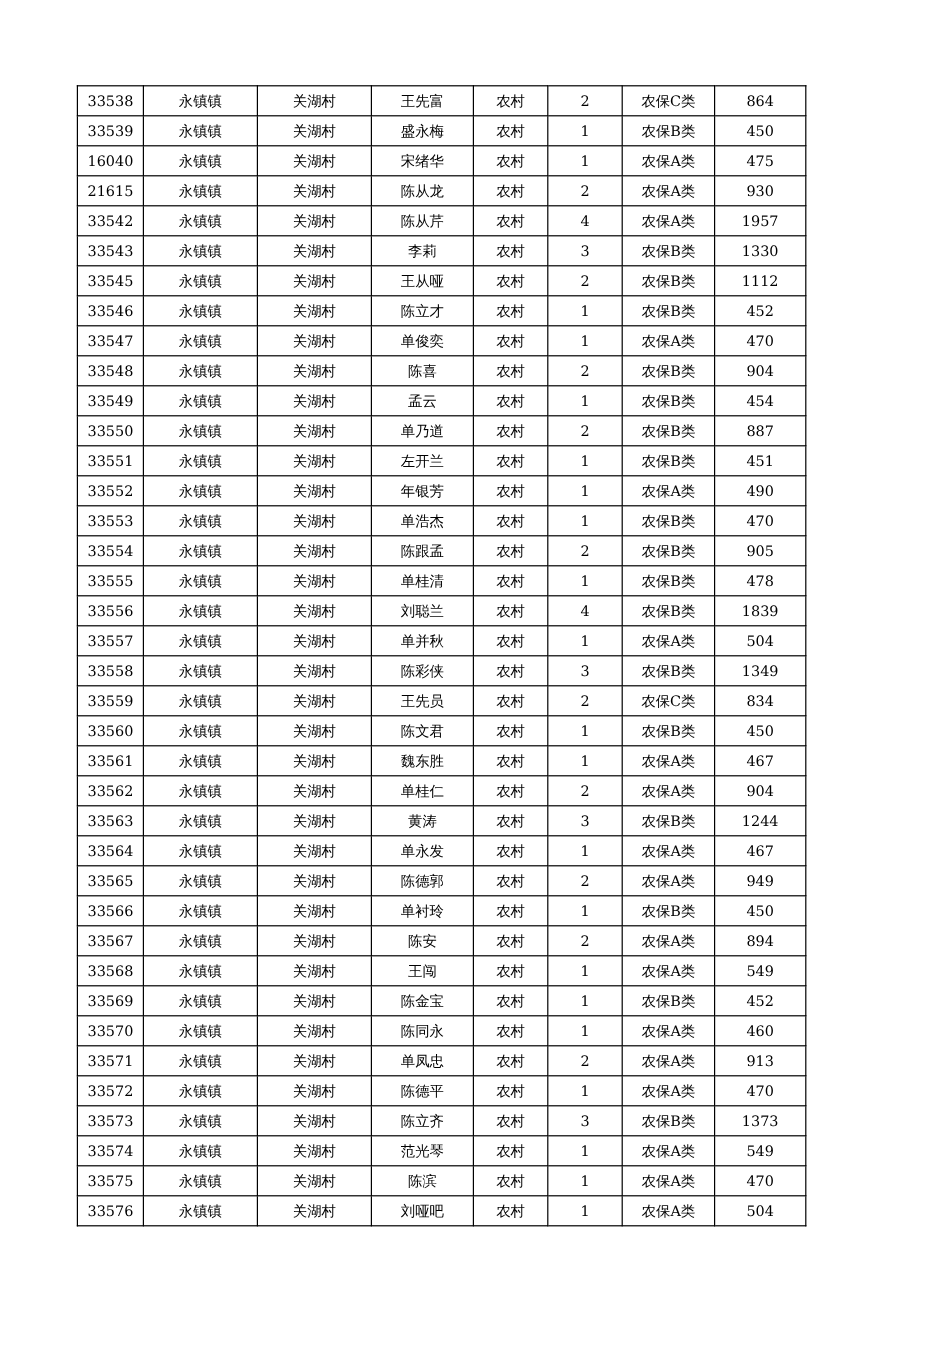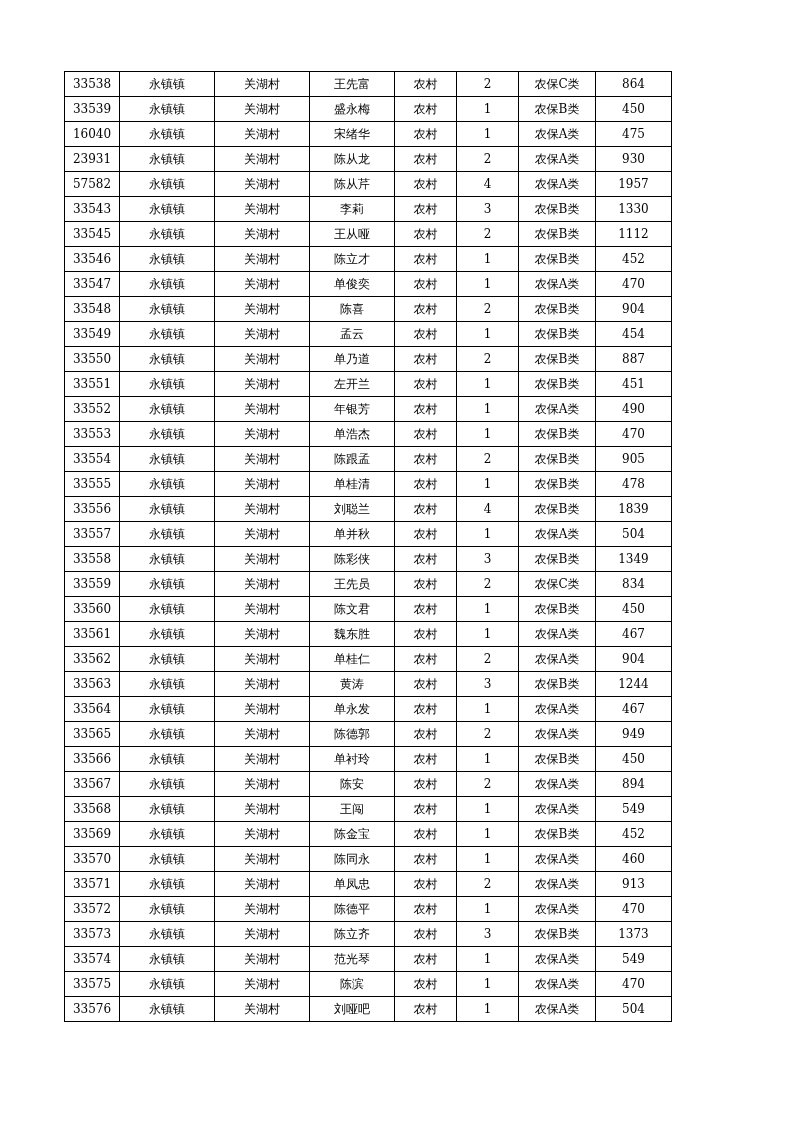--- a/index.html
+++ b/index.html
@@ -83,31 +83,31 @@
           <td>16040</td>
           <td>永镇镇</td>
           <td>关湖村</td>
           <td>宋绪华</td>
           <td>农村</td>
           <td>1</td>
           <td>农保A类</td>
           <td>475</td>
         </tr>
         <tr>
-          <td>23931</td>
+          <td>21615</td>
           <td>永镇镇</td>
           <td>关湖村</td>
           <td>陈从龙</td>
           <td>农村</td>
           <td>2</td>
           <td>农保A类</td>
           <td>930</td>
         </tr>
         <tr>
-          <td>57582</td>
+          <td>33542</td>
           <td>永镇镇</td>
           <td>关湖村</td>
           <td>陈从芹</td>
           <td>农村</td>
           <td>4</td>
           <td>农保A类</td>
           <td>1957</td>
         </tr>
         <tr>
           <td>33543</td>

